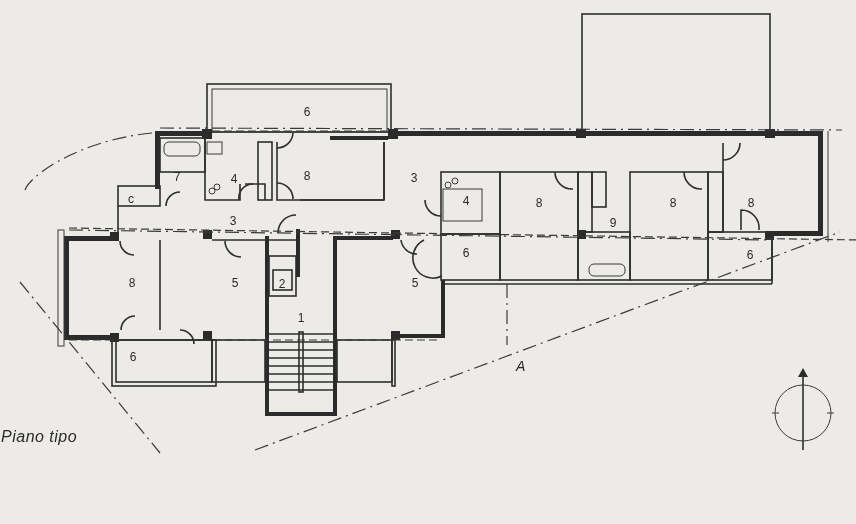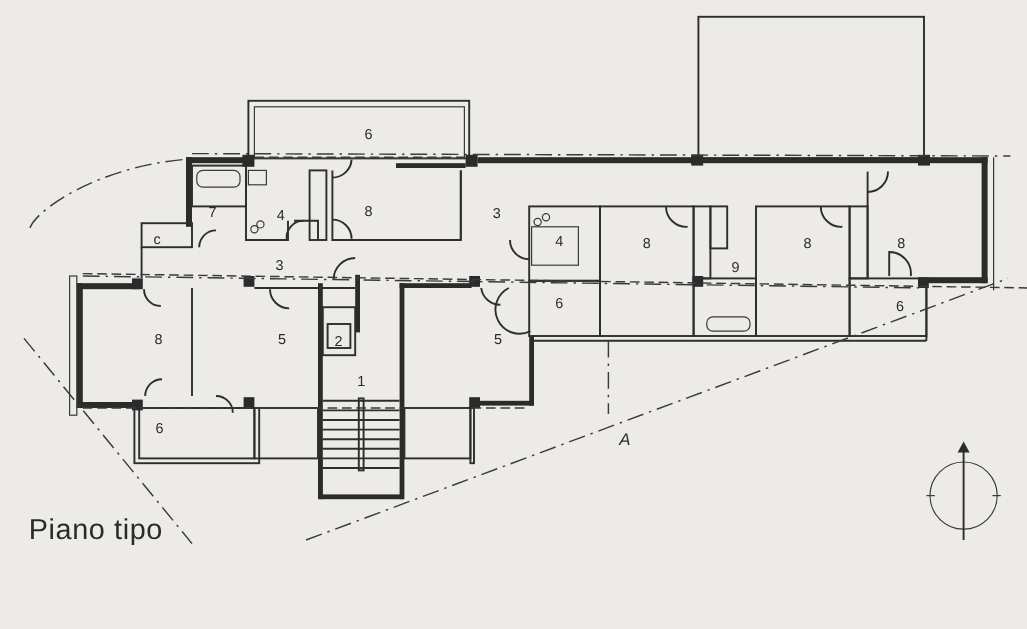--- a/index.html
+++ b/index.html
@@ -13,22 +13,22 @@
   .wall { fill: #2b2b2b; }
   .thin { stroke: #2e2e2e; stroke-width: 1.6; fill: none; }
   .hair { stroke: #3a3a3a; stroke-width: 1; fill: none; }
   .dash { stroke: #3a3a3a; stroke-width: 1.2; fill: none; stroke-dasharray: 8 4; }
   .dashdot { stroke: #3a3a3a; stroke-width: 1.2; fill: none; stroke-dasharray: 14 5 2 5; }
   .room-label {
     position: absolute; font-family: "Liberation Sans", sans-serif;
     font-size: 12px; color: #2a2a2a; transform: translate(-50%, -50%);
   }
   #title {
-    position: absolute; left: 24px; top: 428px;
-    font-size: 24px; color: #2a2a2a; letter-spacing: 0.5px;
+    position: absolute; left: 1px; top: 428px;
+    font-size: 16px; color: #2a2a2a; letter-spacing: 0.5px; font-style: italic;
   }
   #section-label {
     position: absolute; left: 516px; top: 358px;
     font-size: 14px; font-style: italic; color: #2a2a2a;
   }
 </style>
 </head>
 <body>
 
 <div id="stage">

